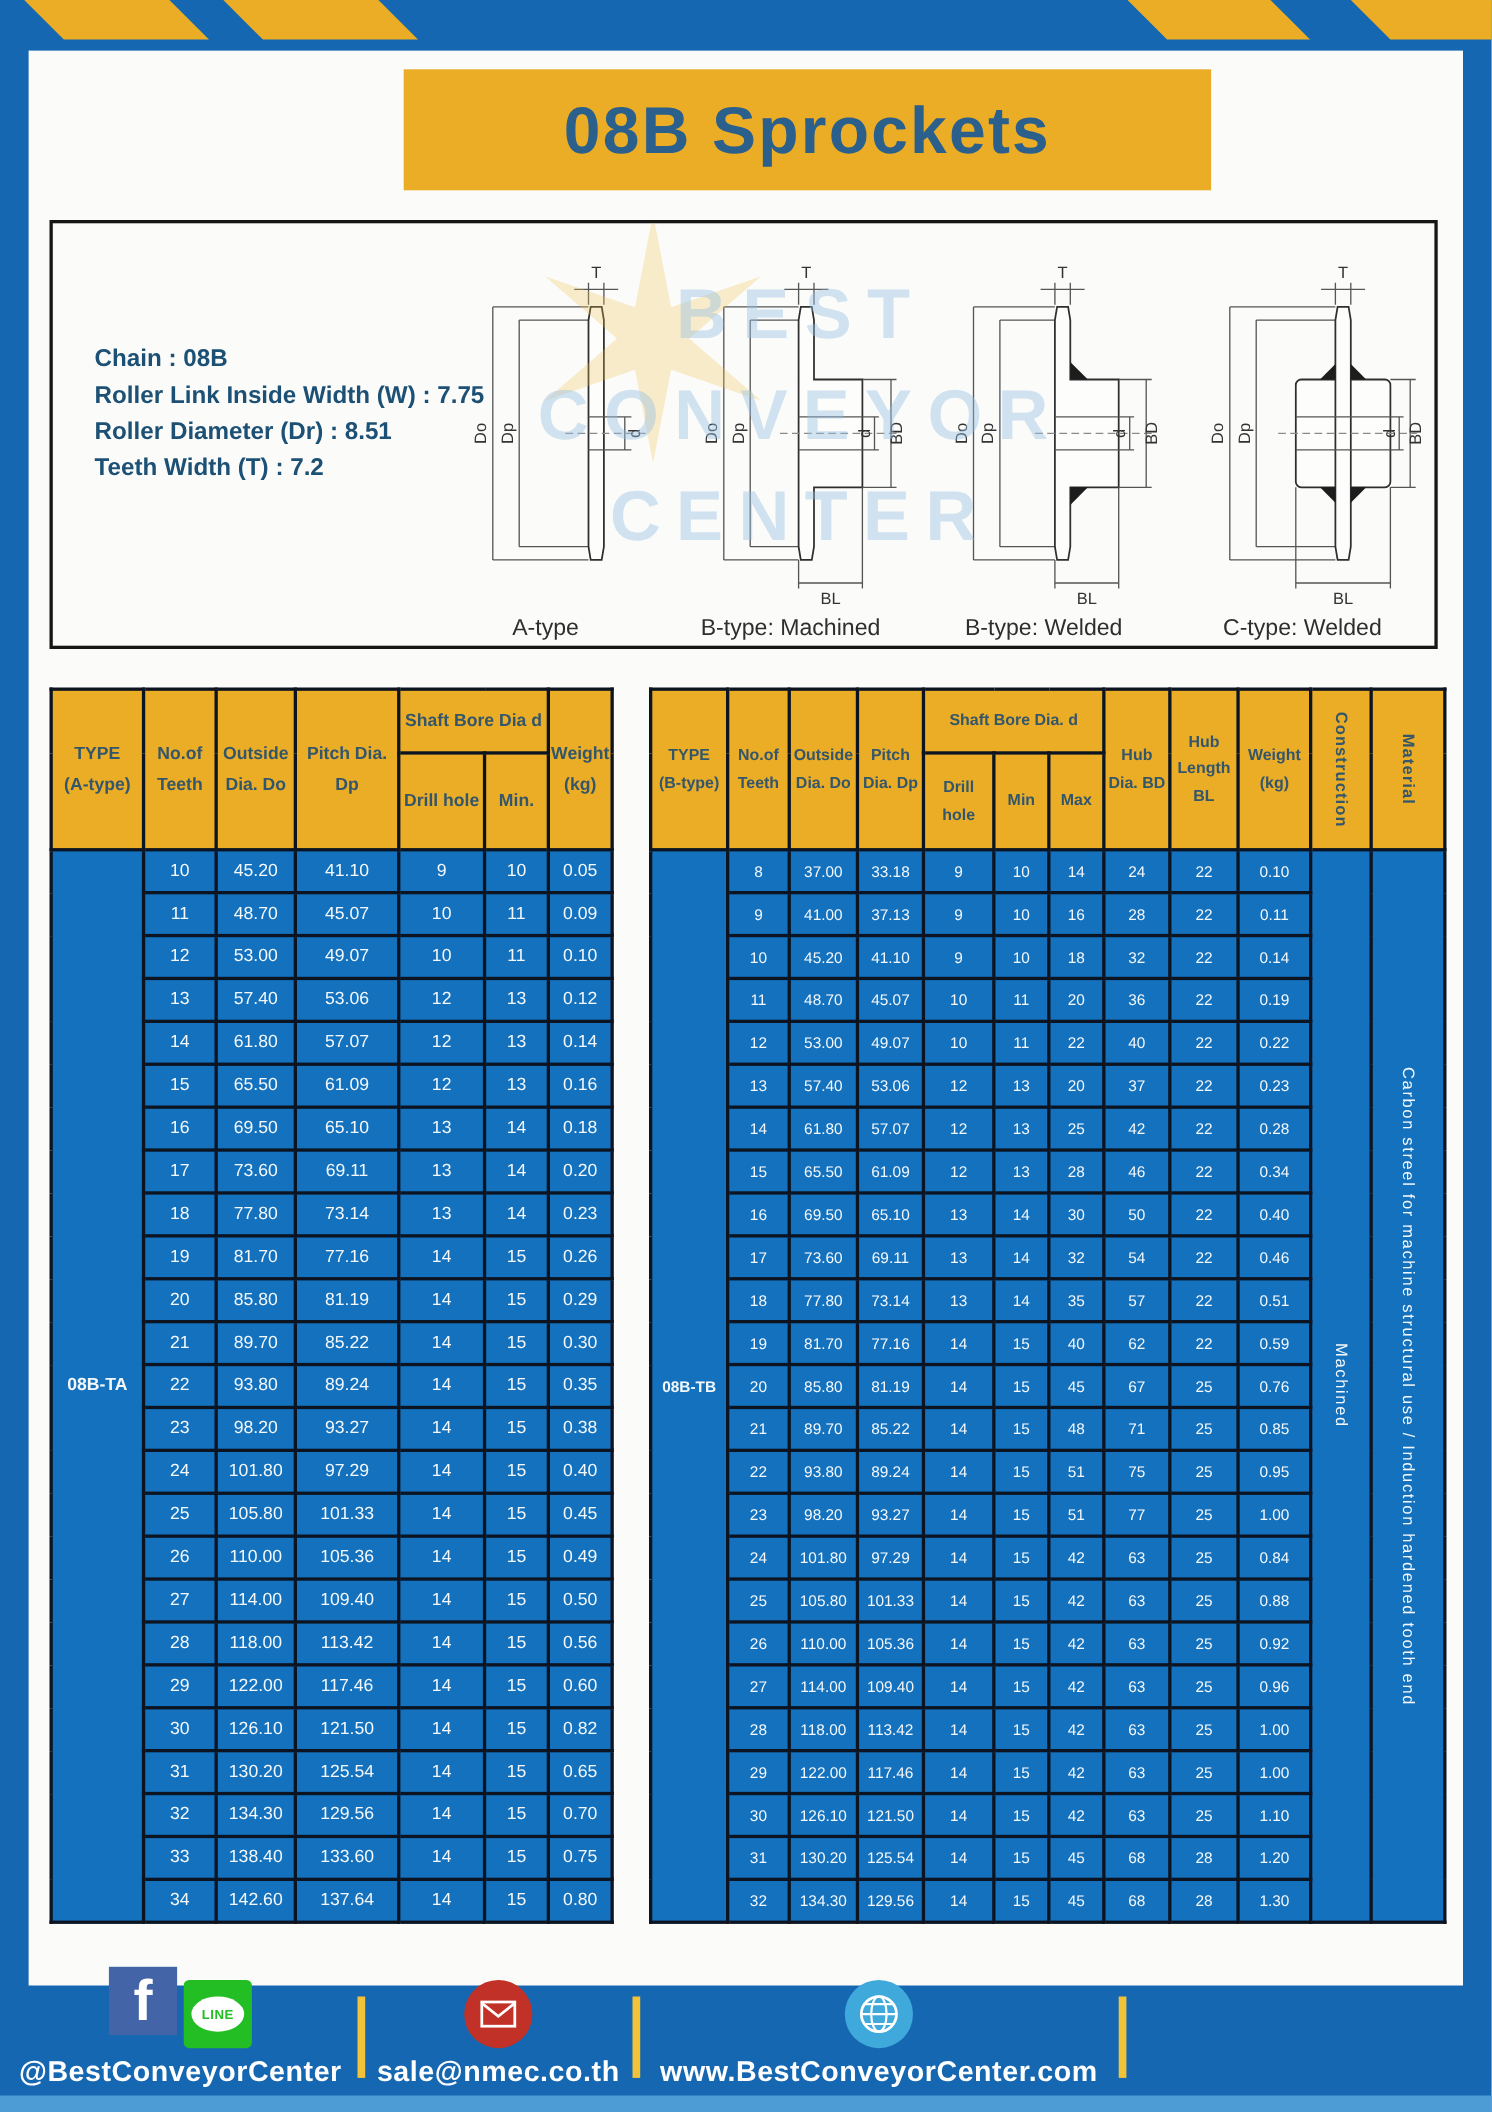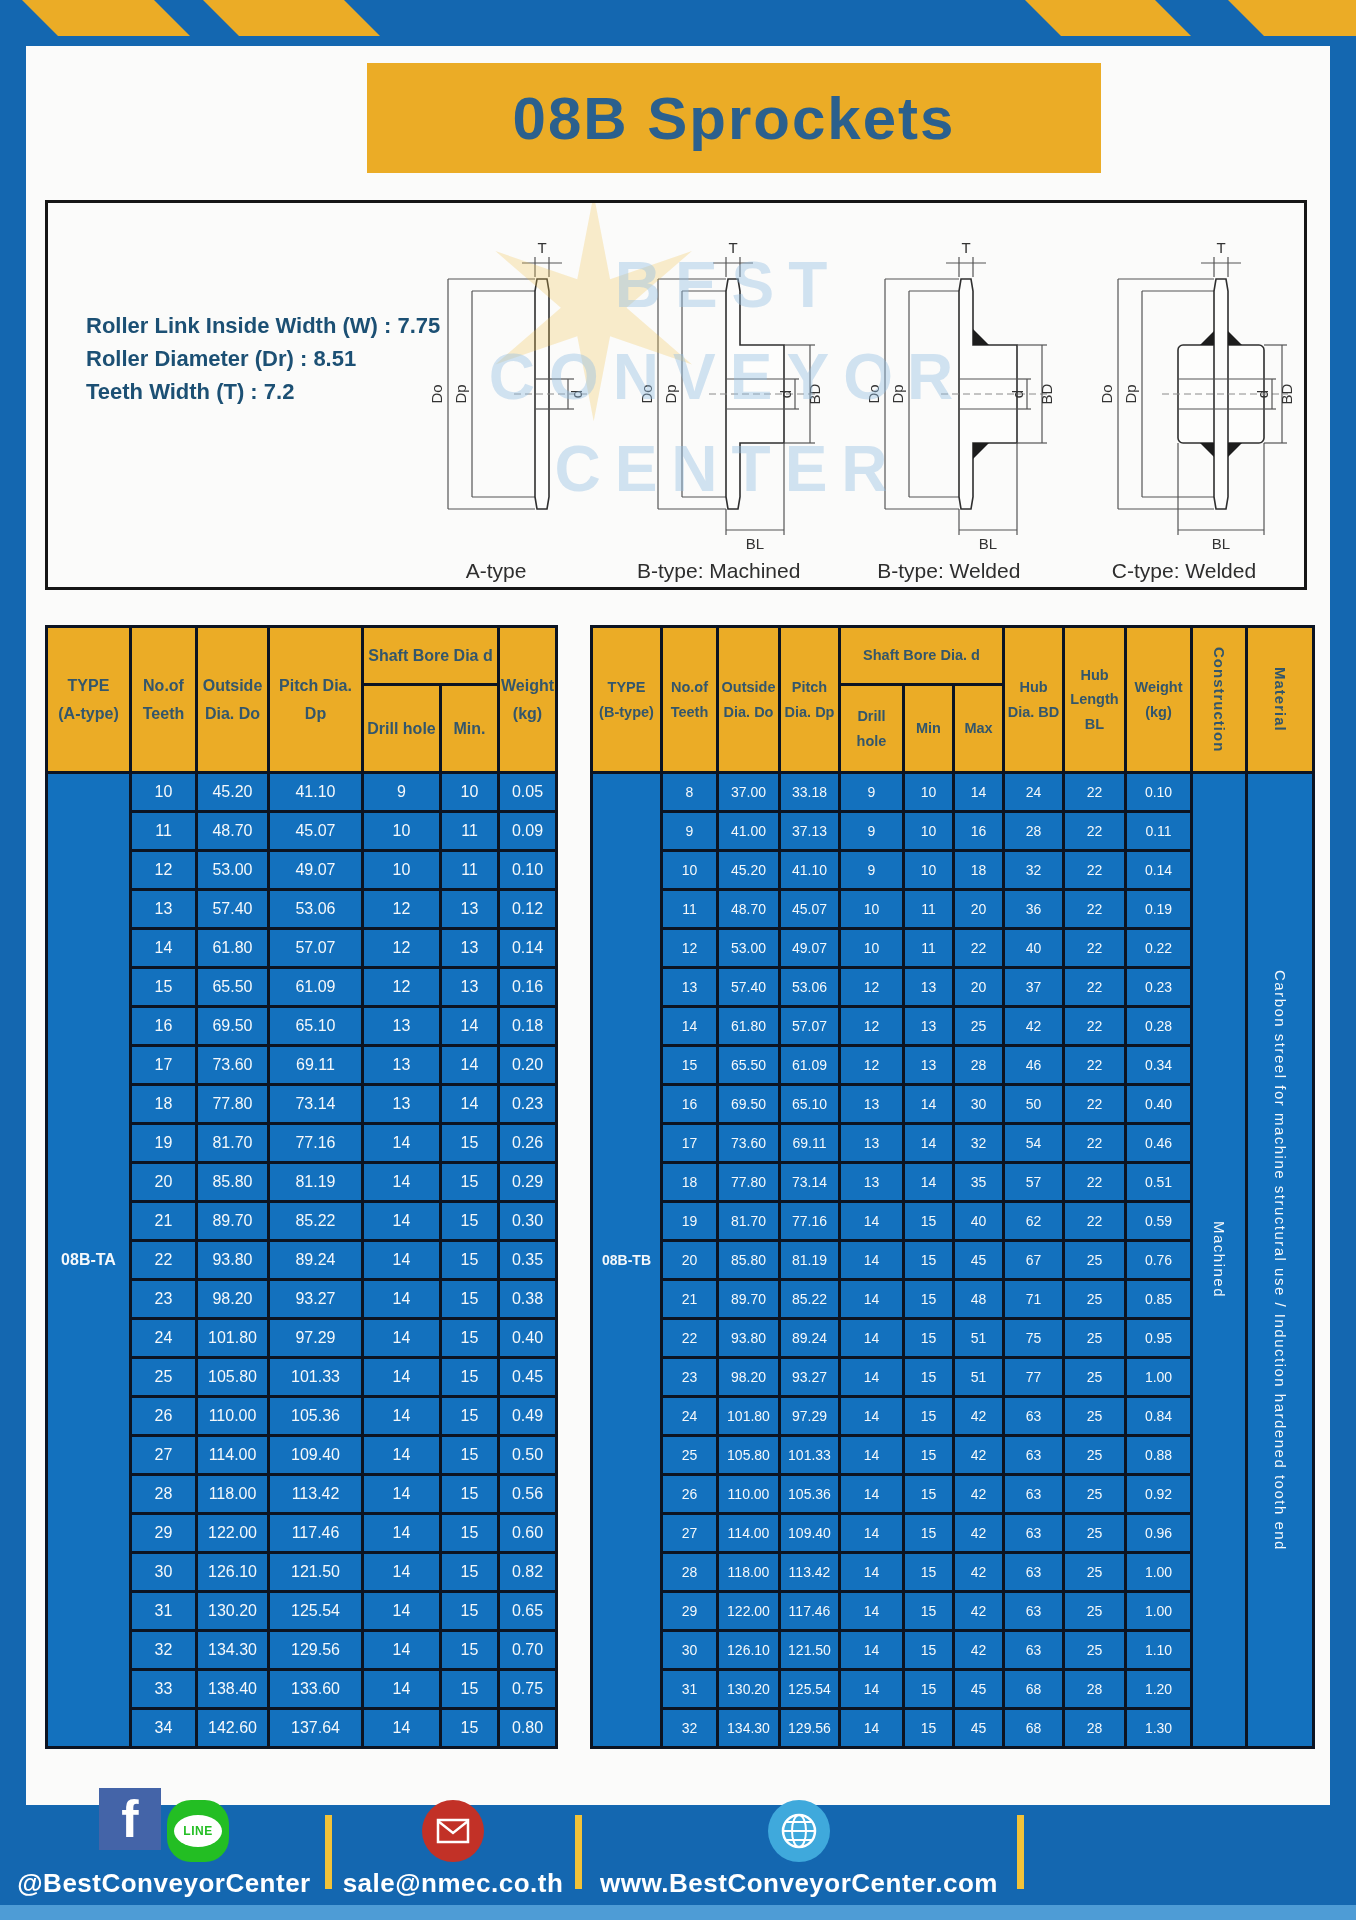--- a/index.html
+++ b/index.html
@@ -52,21 +52,21 @@
   
   .footer{position:absolute;left:0;top:1805px;width:1356px;height:100px;display:flex;}
   .f-item{display:flex;flex-direction:column;align-items:center;justify-content:flex-end;
           padding-bottom:6px;position:relative;box-sizing:border-box;}
   .f-item.sep::after{content:"";position:absolute;right:-4px;top:10px;width:7px;height:74px;background:#F2C238;}
   .f-text{color:#FFFFFF;font-size:26px;font-weight:bold;letter-spacing:0.5px;}
   .f-icons{display:flex;gap:6px;align-items:center;margin-bottom:6px;}
   .ic{width:62px;height:62px;display:flex;align-items:center;justify-content:center;box-sizing:border-box;}
   .ic.fb{background:#4464A8;}
   .ic.fb span{color:#fff;font-size:52px;font-weight:bold;line-height:62px;}
-  .ic.line{background:#23BE23;border-radius:24px;position:relative;margin-top:24px;}
+  .ic.line{background:#23BE23;border-radius:5px;position:relative;margin-top:24px;}
   .line-bubble{width:48px;height:32px;background:#fff;border-radius:50%;display:flex;align-items:center;justify-content:center;}
   .line-bubble span{color:#23BE23;font-size:12px;font-weight:bold;letter-spacing:0.5px;}
   .ic.round{border-radius:50%;}
   .ic.mail{background:#C23127;}
   .ic.globe{background:#3FA9DC;}
   .ic.phone{background:#F3C23B;}
   .bottom-strip{position:absolute;left:0;top:1905px;width:1356px;height:15px;background:#4E9CD6;}
 </style>
 </head>
 <body>
@@ -80,20 +80,21 @@
 
 <div class="content">
 
   <div class="banner">
     <span>08B Sprockets</span>
   </div>
 
   <div class="panel">
 
     <ul class="specs">
+      <li>Chain : 08B</li>
       <li>Roller Link Inside Width (W) : 7.75</li>
       <li>Roller Diameter (Dr) : 8.51</li>
       <li>Teeth Width (T) : 7.2</li>
     </ul>
 
     <div class="figs">
 
       <div class="fig">
         <svg width="200" height="330" viewBox="0 0 200 330">
           <line class="dln" x1="139" y1="50" x2="139" y2="30"></line>

